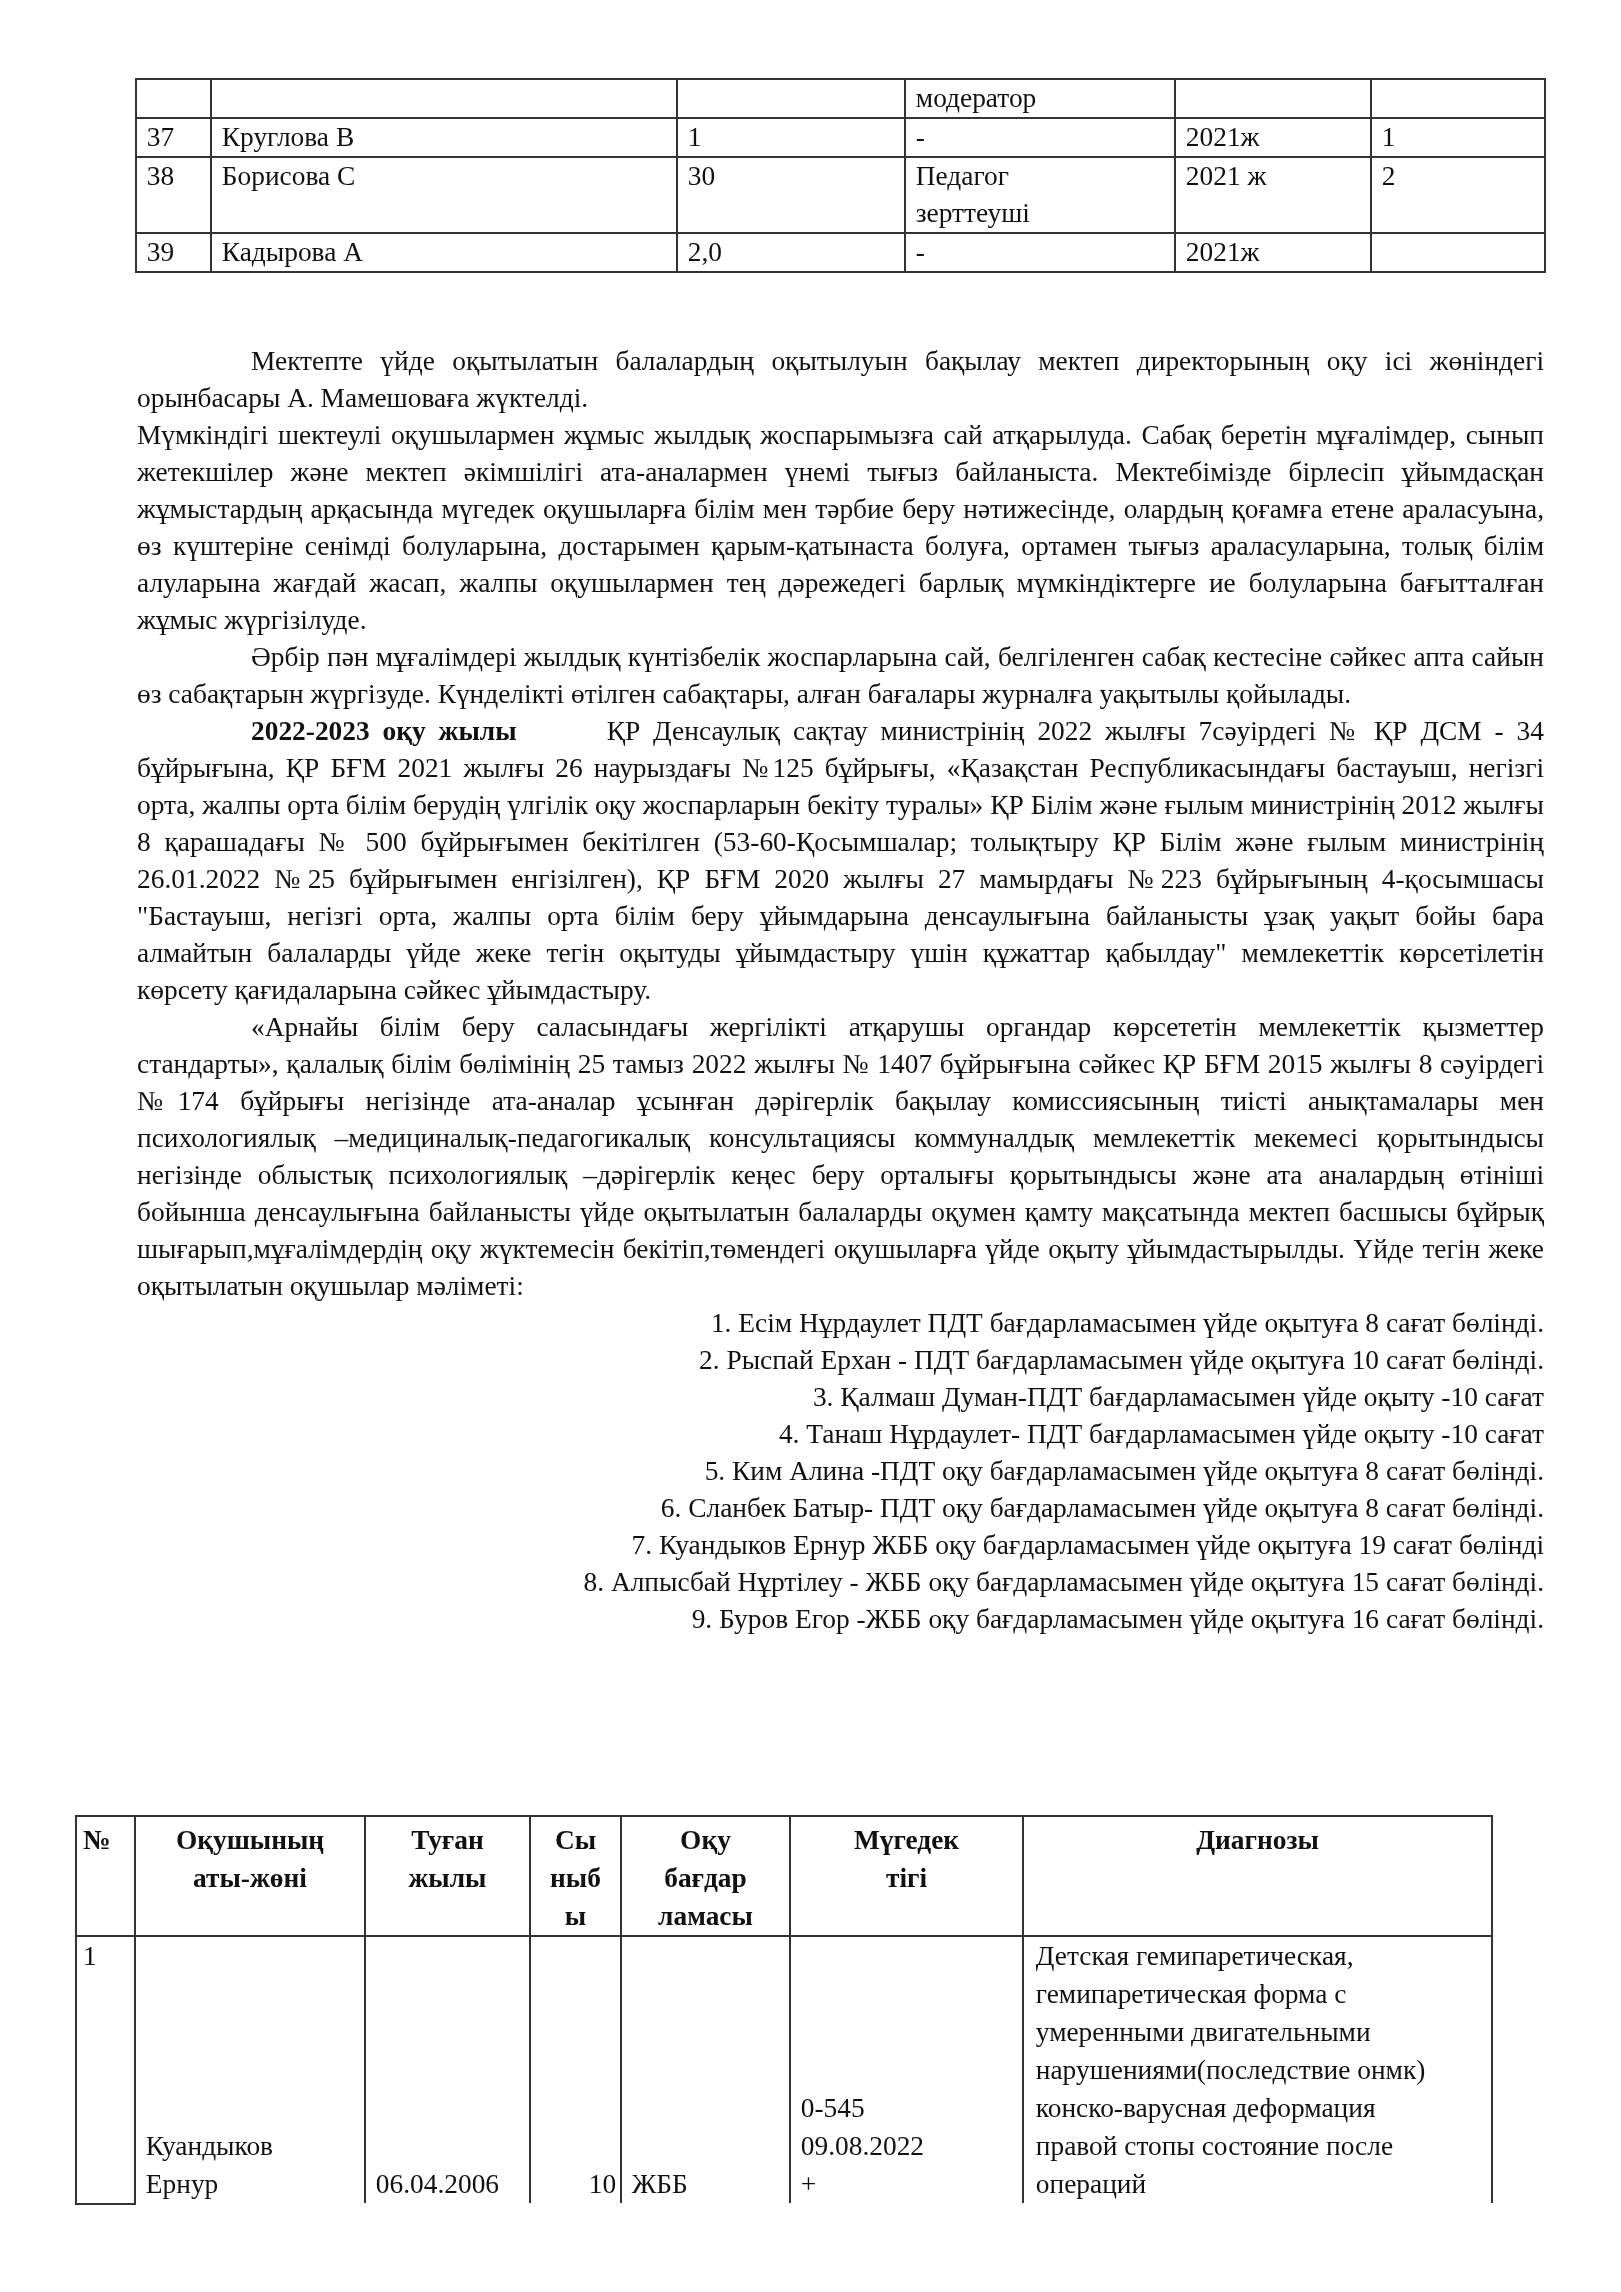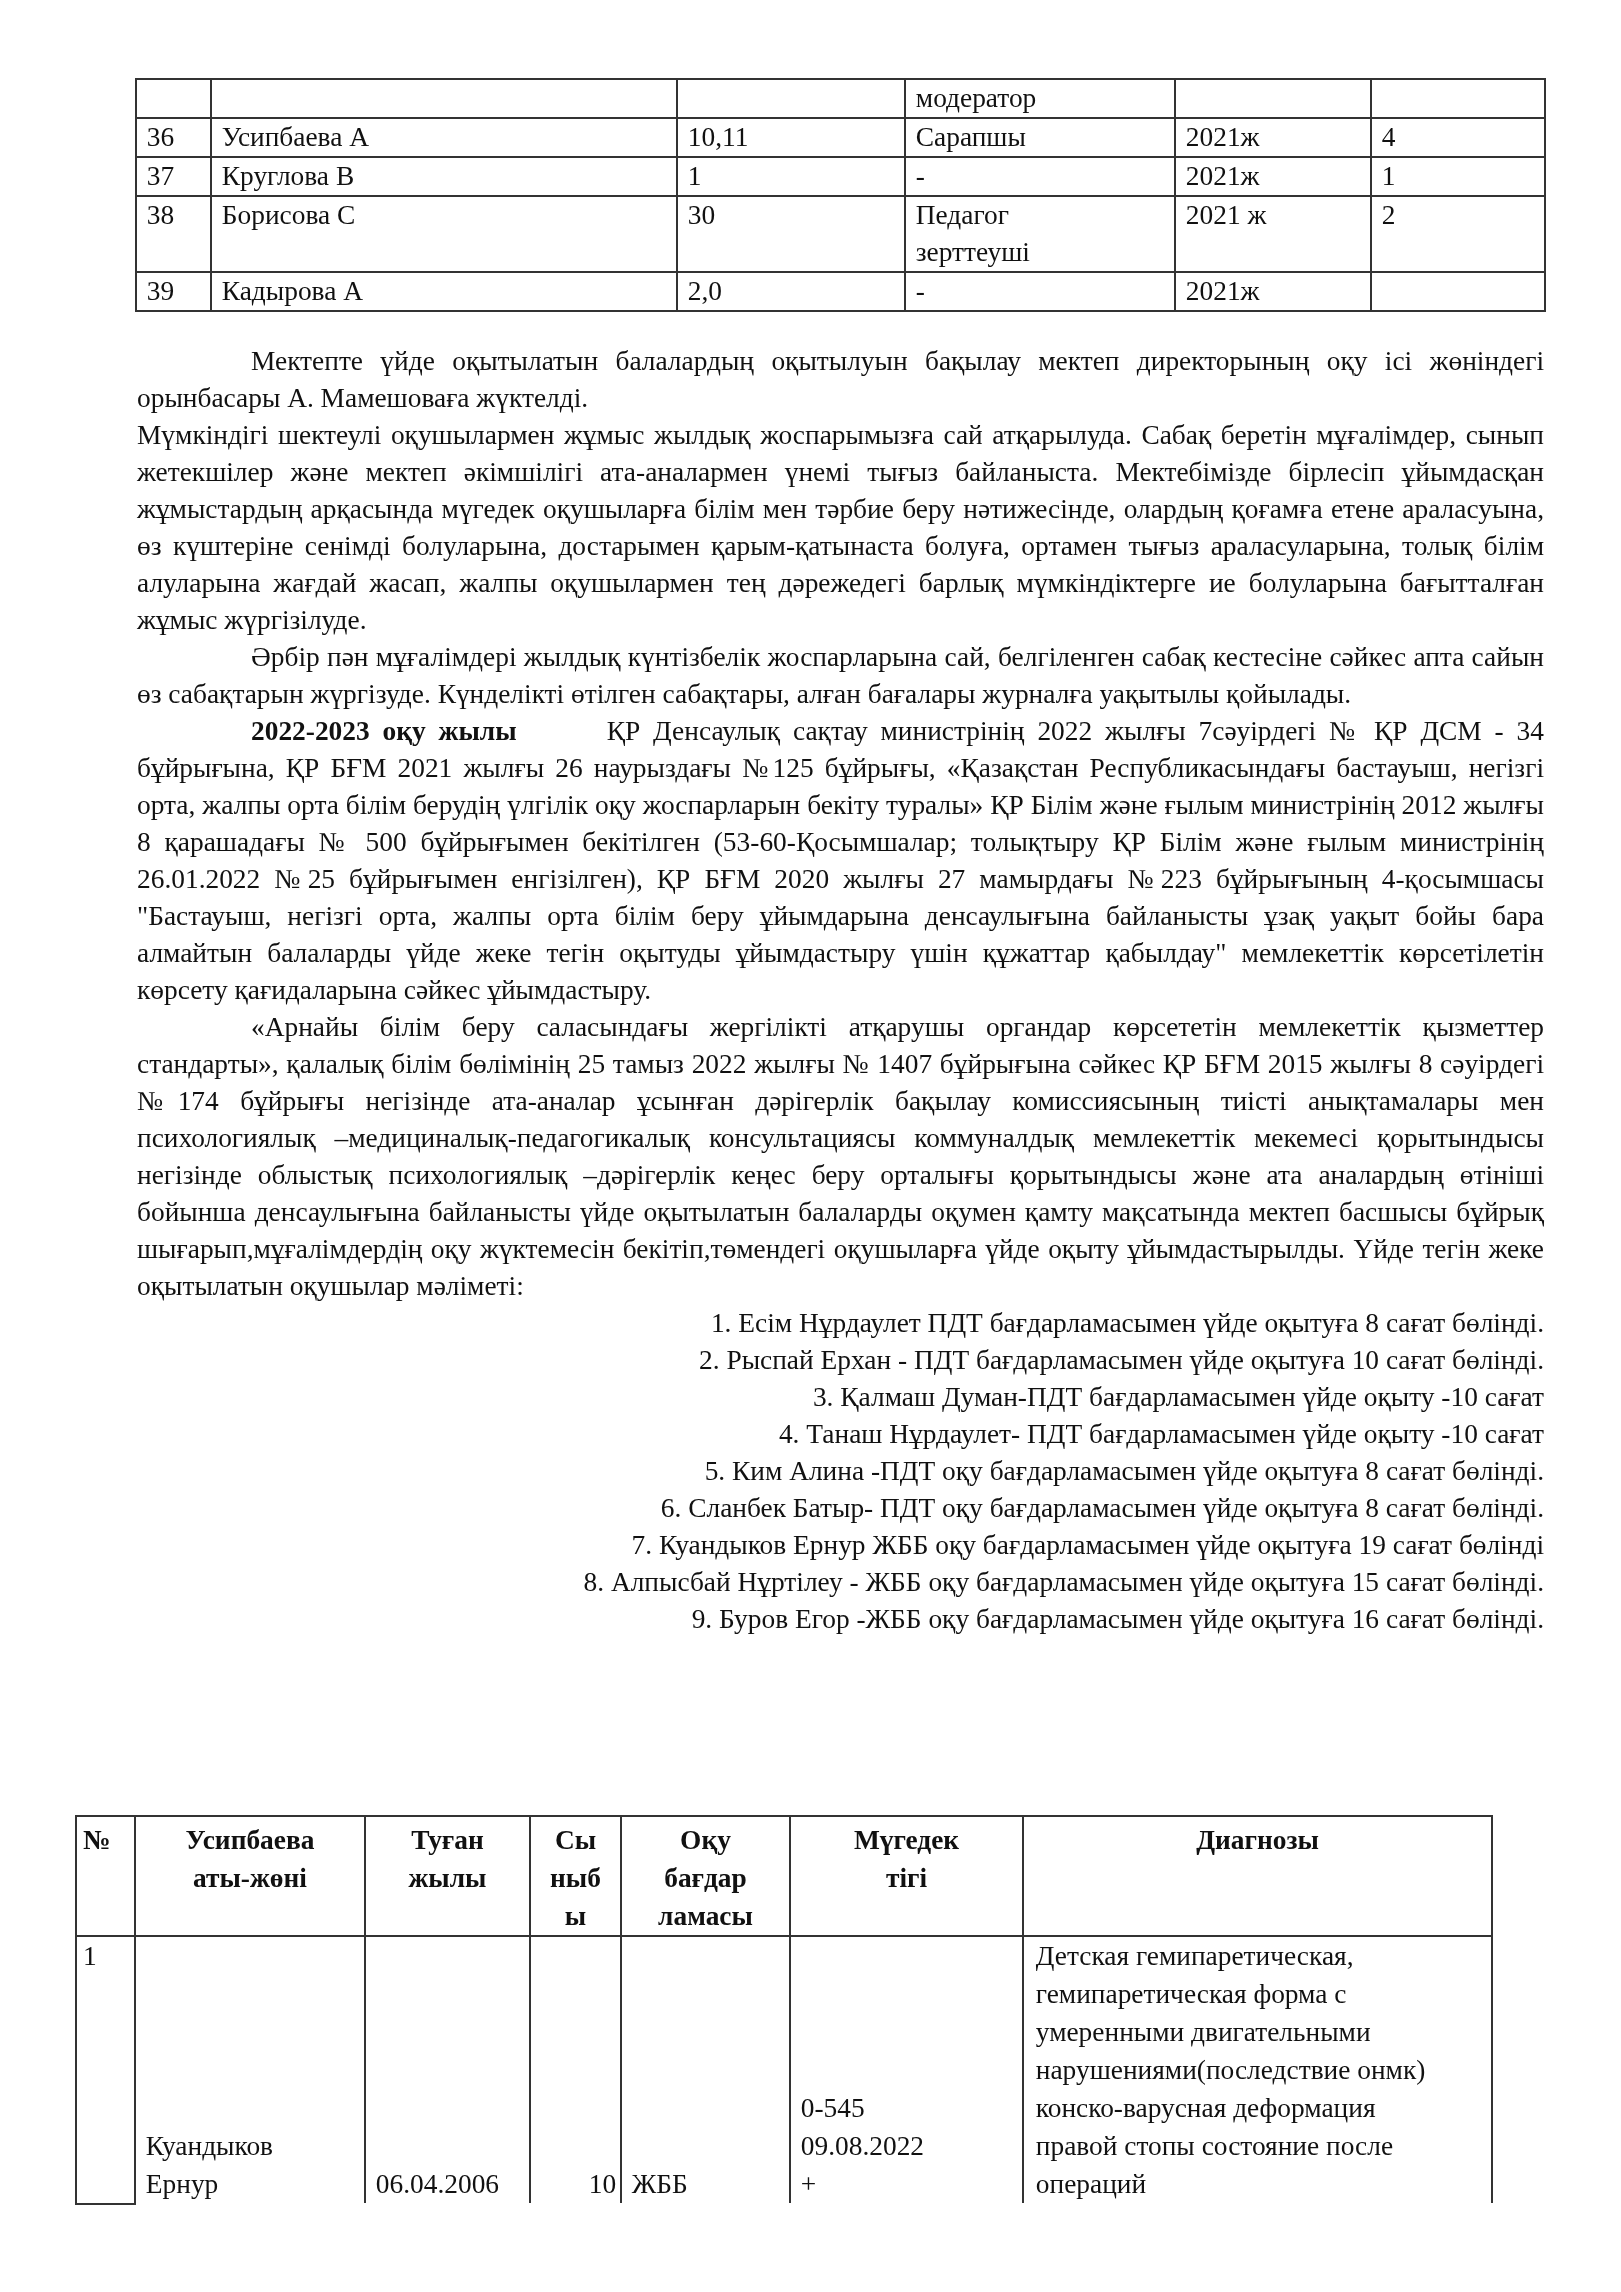--- a/index.html
+++ b/index.html
@@ -57,28 +57,20 @@
     <tbody>
         <tr>
       <td></td>
       <td></td>
       <td></td>
       <td>модератор</td>
       <td></td>
       <td></td>
     </tr>
     <tr>
-      <td>36</td>
-      <td>Усипбаева А</td>
-      <td>10,11</td>
-      <td>Сарапшы</td>
-      <td>2021ж</td>
-      <td>4</td>
-    </tr>
-    <tr>
       <td>37</td>
       <td>Круглова В</td>
       <td>1</td>
       <td>-</td>
       <td>2021ж</td>
       <td>1</td>
     </tr>
     <tr style="height:76px">
       <td>38</td>
       <td>Борисова С</td>
@@ -123,21 +115,21 @@
         <col style="width:230px">
         <col style="width:165px">
         <col style="width:91px">
       <col style="width:169px">
         <col style="width:233px">
         <col style="width:469px">
     </colgroup>
     <tbody>
         <tr>
       <th class="num">№</th>
-      <th><span>Усипбаева</span><br><span>аты-жөні</span></th>
+      <th><span>Оқушының</span><br><span>аты-жөні</span></th>
       <th><span>Туған</span><br><span>жылы</span></th>
       <th><span>Сы</span><br><span>ныб</span><br><span>ы</span></th>
       <th><span>Оқу</span><br><span>бағдар</span><br><span>ламасы</span></th>
       <th><span>Мүгедек</span><br><span>тігі</span></th>
       <th>Диагнозы</th>
     </tr>
     <tr>
       <td class="num">1</td>
       <td><span>Куандыков</span><br><span>Ернур</span></td>
       <td>06.04.2006</td>

